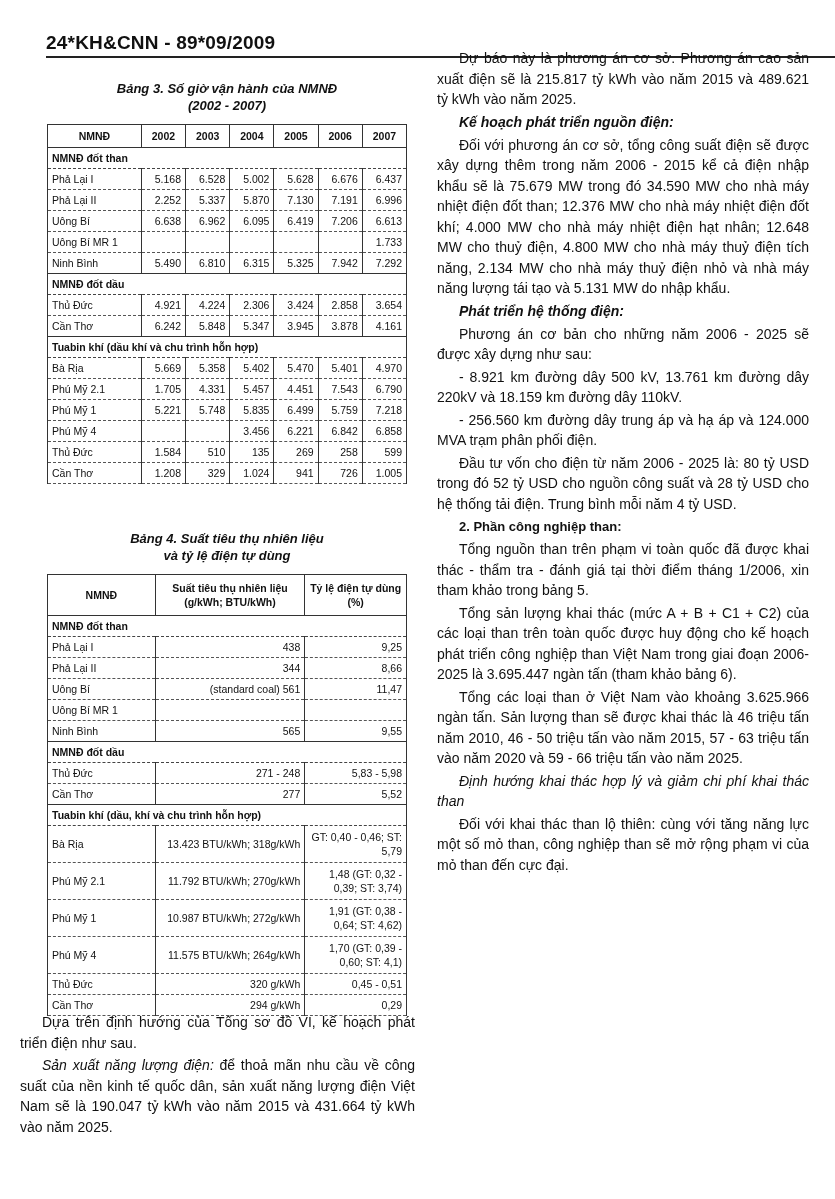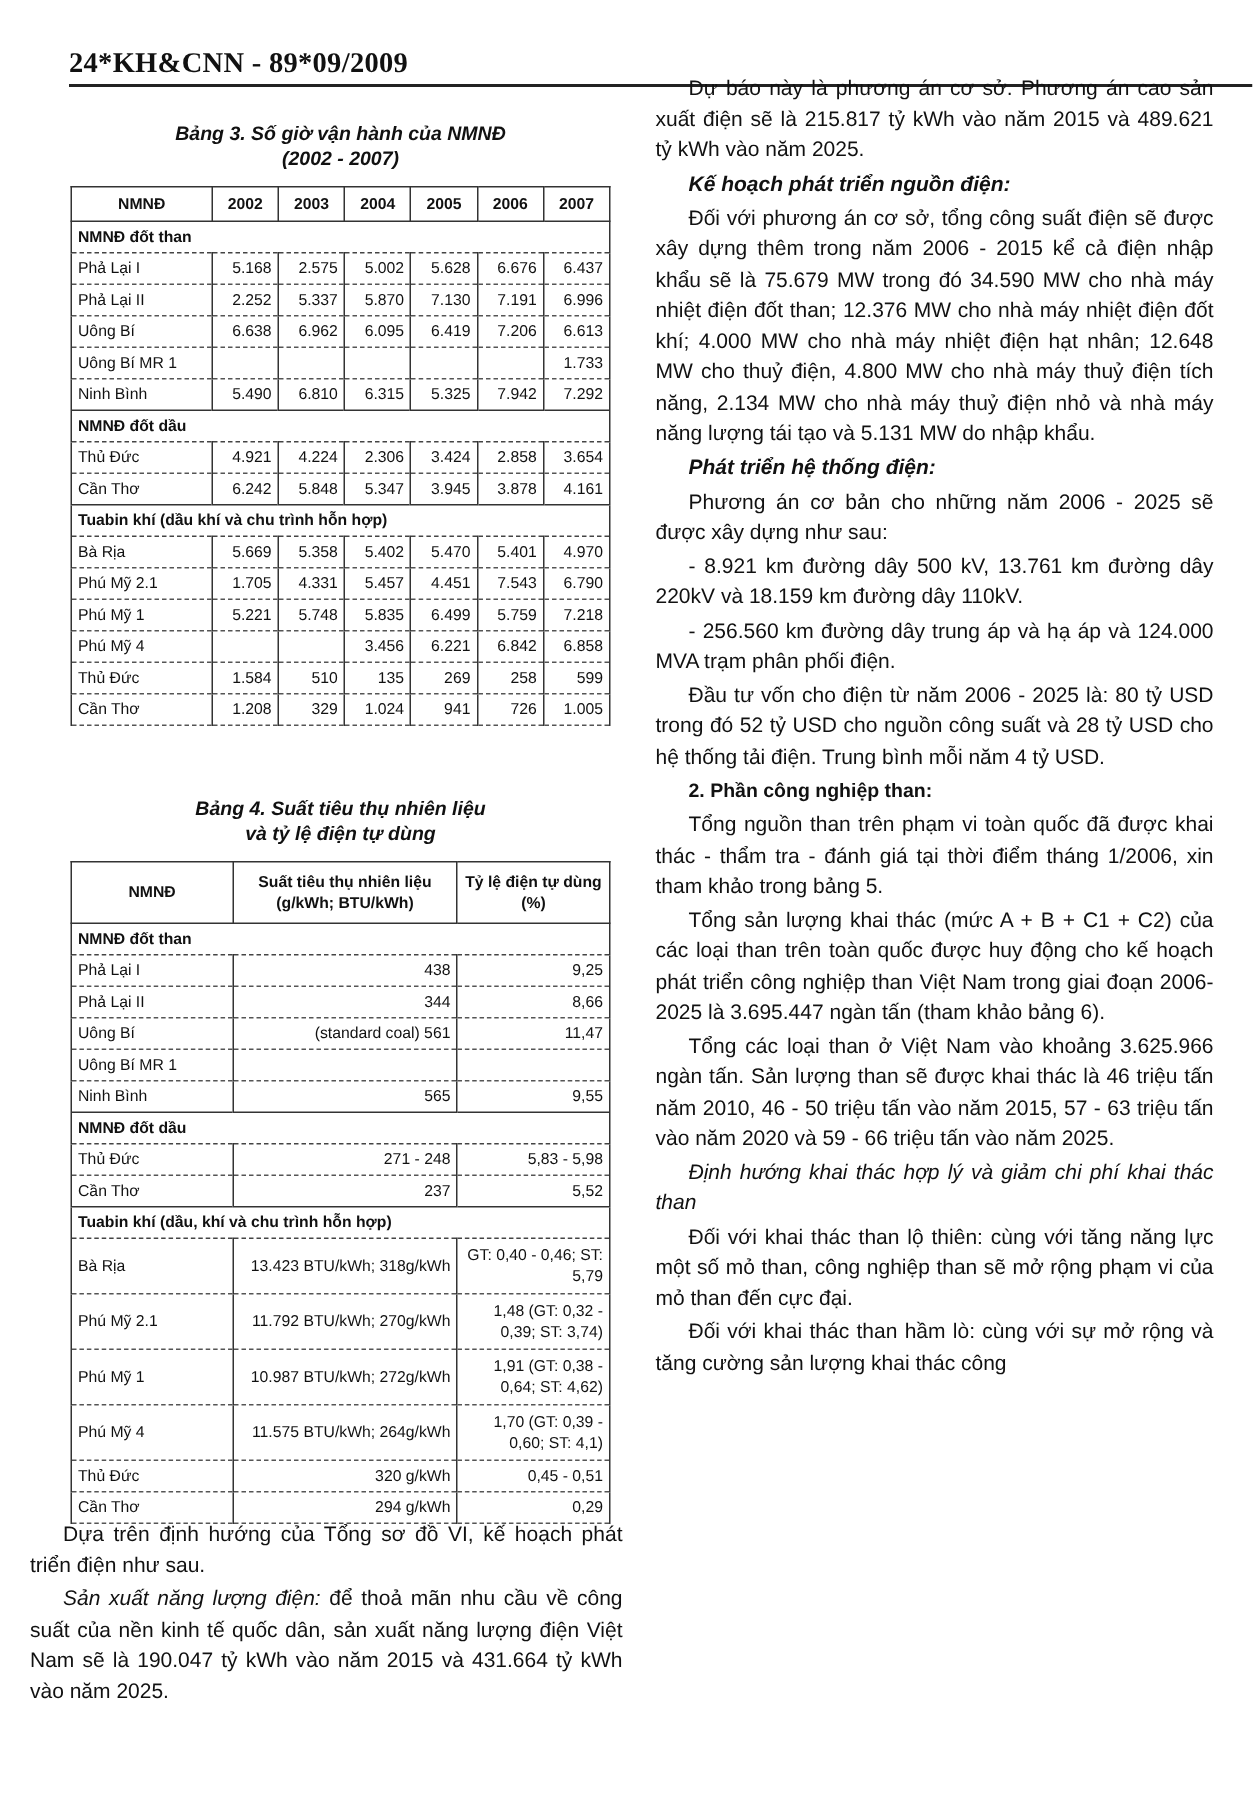--- a/index.html
+++ b/index.html
@@ -1,18 +1,18 @@
 <!DOCTYPE html>
 <html><head>
 <meta charset="utf-8">
 <style>
   html, body { margin: 0; padding: 0; background: #ffffff; }
   body { width: 835px; height: 1199px; position: relative; overflow: hidden; color: #111; font-family: "Liberation Sans", sans-serif; }
   .header { position: absolute; left: 46px; top: 32px; width: 789px; }
-  .header-title { font-family: Liberation Serif, serif; font-weight: bold; font-size: 19px; letter-spacing: 0.2px; display: inline-block; }
+  .header-title { font-family: Liberation Sans, sans-serif; font-weight: bold; font-size: 19px; letter-spacing: 0.2px; display: inline-block; }
   .header-rule { position: absolute; left: 0; top: 24px; width: 789px; height: 1.5px; background: #222; }
   .left-col { position: absolute; left: 47px; top: 80px; width: 360px; }
   .right-col { position: absolute; left: 437px; top: 48px; width: 372px; }
   .caption { text-align: center; font-style: italic; font-weight: bold; font-size: 13px; line-height: 17px; }
   table { border-collapse: collapse; width: 100%; font-size: 10.5px; }
   td, th { border: 1px solid #333; padding: 0 4px; height: 20px; line-height: 18px; }
   th { font-weight: bold; text-align: center; }
   td.num { text-align: right; }
   td.group { font-weight: bold; border-bottom: 1px dashed #444; margin-top: 16px; }
   tr.row td { border-top: 1px dashed #555; border-bottom: 1px dashed #555; }
@@ -55,21 +55,21 @@
           <th>2007</th>
         </tr>
       </thead>
     <tbody id="t3body">
         <tr>
           <td class="group" colspan="7">NMNĐ đốt than</td>
         </tr>
         <tr class="row">
           <td>Phả Lại I</td>
           <td class="num">5.168</td>
-          <td class="num">2.575</td>
+          <td class="num">6.528</td>
           <td class="num">5.002</td>
           <td class="num">5.628</td>
           <td class="num">6.676</td>
           <td class="num">6.437</td>
         </tr>
         <tr class="row">
           <td>Phả Lại II</td>
           <td class="num">2.252</td>
           <td class="num">5.337</td>
           <td class="num">5.870</td>
@@ -229,21 +229,21 @@
         <tr>
           <td class="group" colspan="3">NMNĐ đốt dầu</td>
         </tr>
         <tr class="row">
           <td>Thủ Đức</td>
           <td class="num">271 - 248</td>
           <td class="num">5,83 - 5,98</td>
         </tr>
         <tr class="row">
           <td>Cần Thơ</td>
-          <td class="num">237</td>
+          <td class="num">277</td>
           <td class="num">5,52</td>
         </tr>
         <tr>
           <td class="group" colspan="3">Tuabin khí (dầu, khí và chu trình hỗn hợp)</td>
         </tr>
         <tr class="row">
           <td class=" tall">Bà Rịa</td>
           <td class="num tall">13.423 BTU/kWh; 318g/kWh</td>
           <td class="num tall">GT: 0,40 - 0,46; ST: 5,79</td>
         </tr>
@@ -289,14 +289,13 @@
   <p class="para">Phương án cơ bản cho những năm 2006 - 2025 sẽ được xây dựng như sau:</p>
   <p class="para">- 8.921 km đường dây 500 kV, 13.761 km đường dây 220kV và 18.159 km đường dây 110kV.</p>
   <p class="para">- 256.560 km đường dây trung áp và hạ áp và 124.000 MVA trạm phân phối điện.</p>
   <p class="para">Đầu tư vốn cho điện từ năm 2006 - 2025 là: 80 tỷ USD trong đó 52 tỷ USD cho nguồn công suất và 28 tỷ USD cho hệ thống tải điện. Trung bình mỗi năm 4 tỷ USD.</p>
   <p class="heading-b">2. Phần công nghiệp than:</p>
   <p class="para">Tổng nguồn than trên phạm vi toàn quốc đã được khai thác - thẩm tra - đánh giá tại thời điểm tháng 1/2006, xin tham khảo trong bảng 5.</p>
   <p class="para">Tổng sản lượng khai thác (mức A + B + C1 + C2) của các loại than trên toàn quốc được huy động cho kế hoạch phát triển công nghiệp than Việt Nam trong giai đoạn 2006-2025 là 3.695.447 ngàn tấn (tham khảo bảng 6).</p>
   <p class="para">Tổng các loại than ở Việt Nam vào khoảng 3.625.966 ngàn tấn. Sản lượng than sẽ được khai thác là 46 triệu tấn năm 2010, 46 - 50 triệu tấn vào năm 2015, 57 - 63 triệu tấn vào năm 2020 và 59 - 66 triệu tấn vào năm 2025.</p>
   <p class="para-i">Định hướng khai thác hợp lý và giảm chi phí khai thác than</p>
   <p class="para">Đối với khai thác than lộ thiên: cùng với tăng năng lực một số mỏ than, công nghiệp than sẽ mở rộng phạm vi của mỏ than đến cực đại.</p>
-  <p class="para">Đối với khai thác than hầm lò: cùng với sự mở rộng và tăng cường sản lượng khai thác công</p>
 </div>
 
 </body></html>

